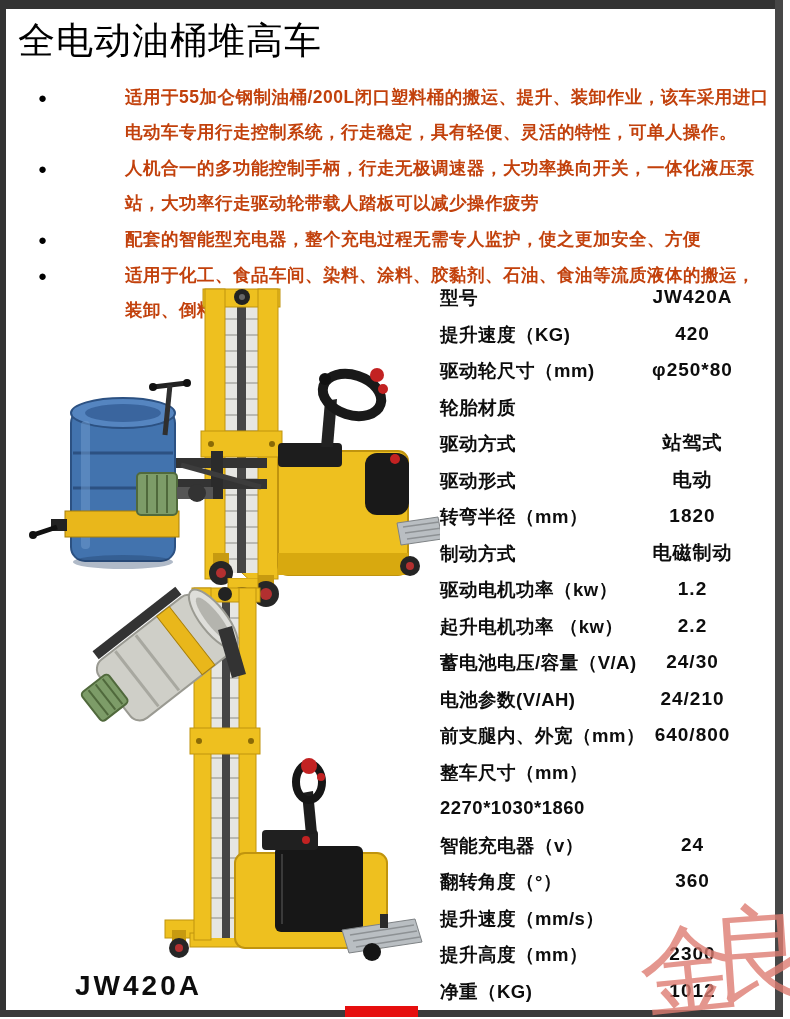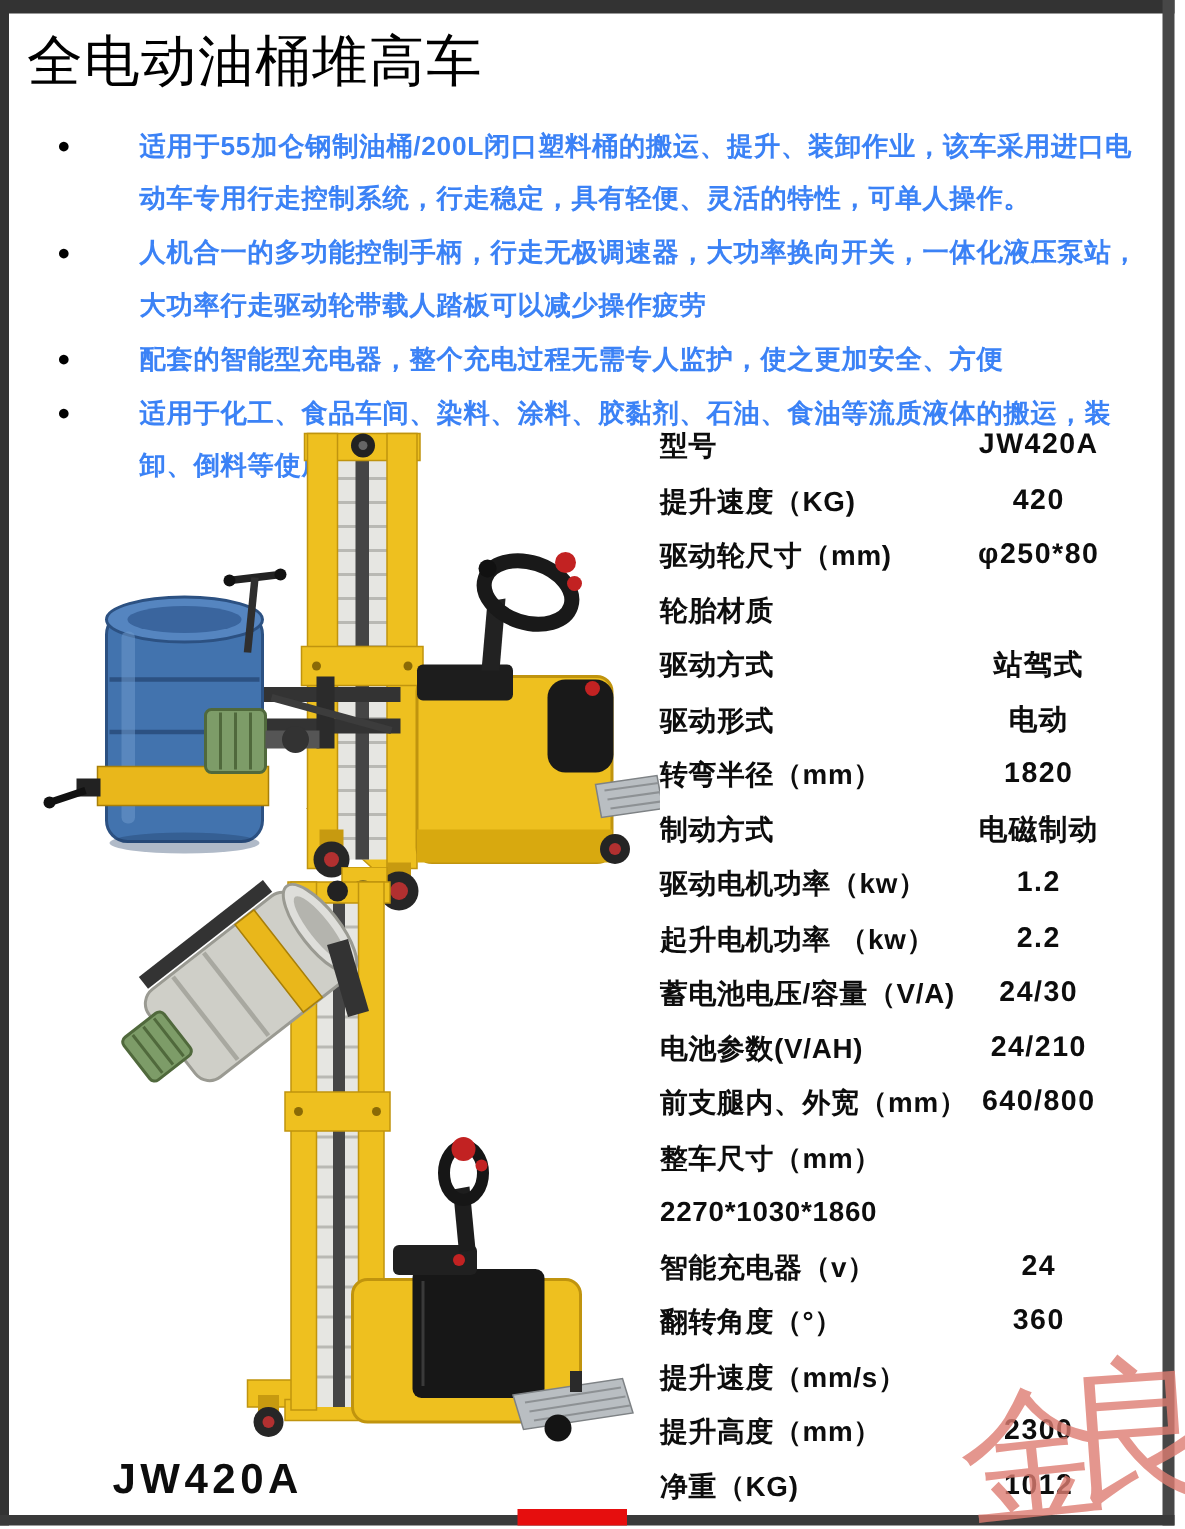--- a/index.html
+++ b/index.html
@@ -20,22 +20,23 @@
     font-size:37px;font-weight:normal;color:#000;letter-spacing:1px;white-space:nowrap;
   }
   .features{
     position:absolute;left:30px;top:80px;width:740px;margin:0;padding:0;list-style:none;
   }
   .features li{display:flex;margin-bottom:1px;}
   .features .dot{
     flex:0 0 55px;font-size:15px;padding-left:8px;line-height:35px;color:#000;
   }
   .features .ftext{
-    flex:1;font-size:17.5px;font-weight:bold;line-height:35px;color:#3b82f6;
+    flex:1;font-size:17.5px;font-weight:bold;line-height:35px;color:#c2410c;
     letter-spacing:0.5px;
+    margin-left:32px;
   }
   .specs{position:absolute;left:432px;top:279px;width:345px;}
   .spec-row{position:relative;height:36.5px;}
   .spec-label{
     position:absolute;left:8px;top:50%;transform:translateY(-50%);
     font-size:18.5px;font-weight:bold;color:#0d0d0d;white-space:nowrap;letter-spacing:0.5px;
   }
   .spec-value{
     position:absolute;left:178px;width:165px;top:50%;transform:translateY(-50%);
     font-size:19px;font-weight:bold;color:#0d0d0d;text-align:center;white-space:nowrap;

